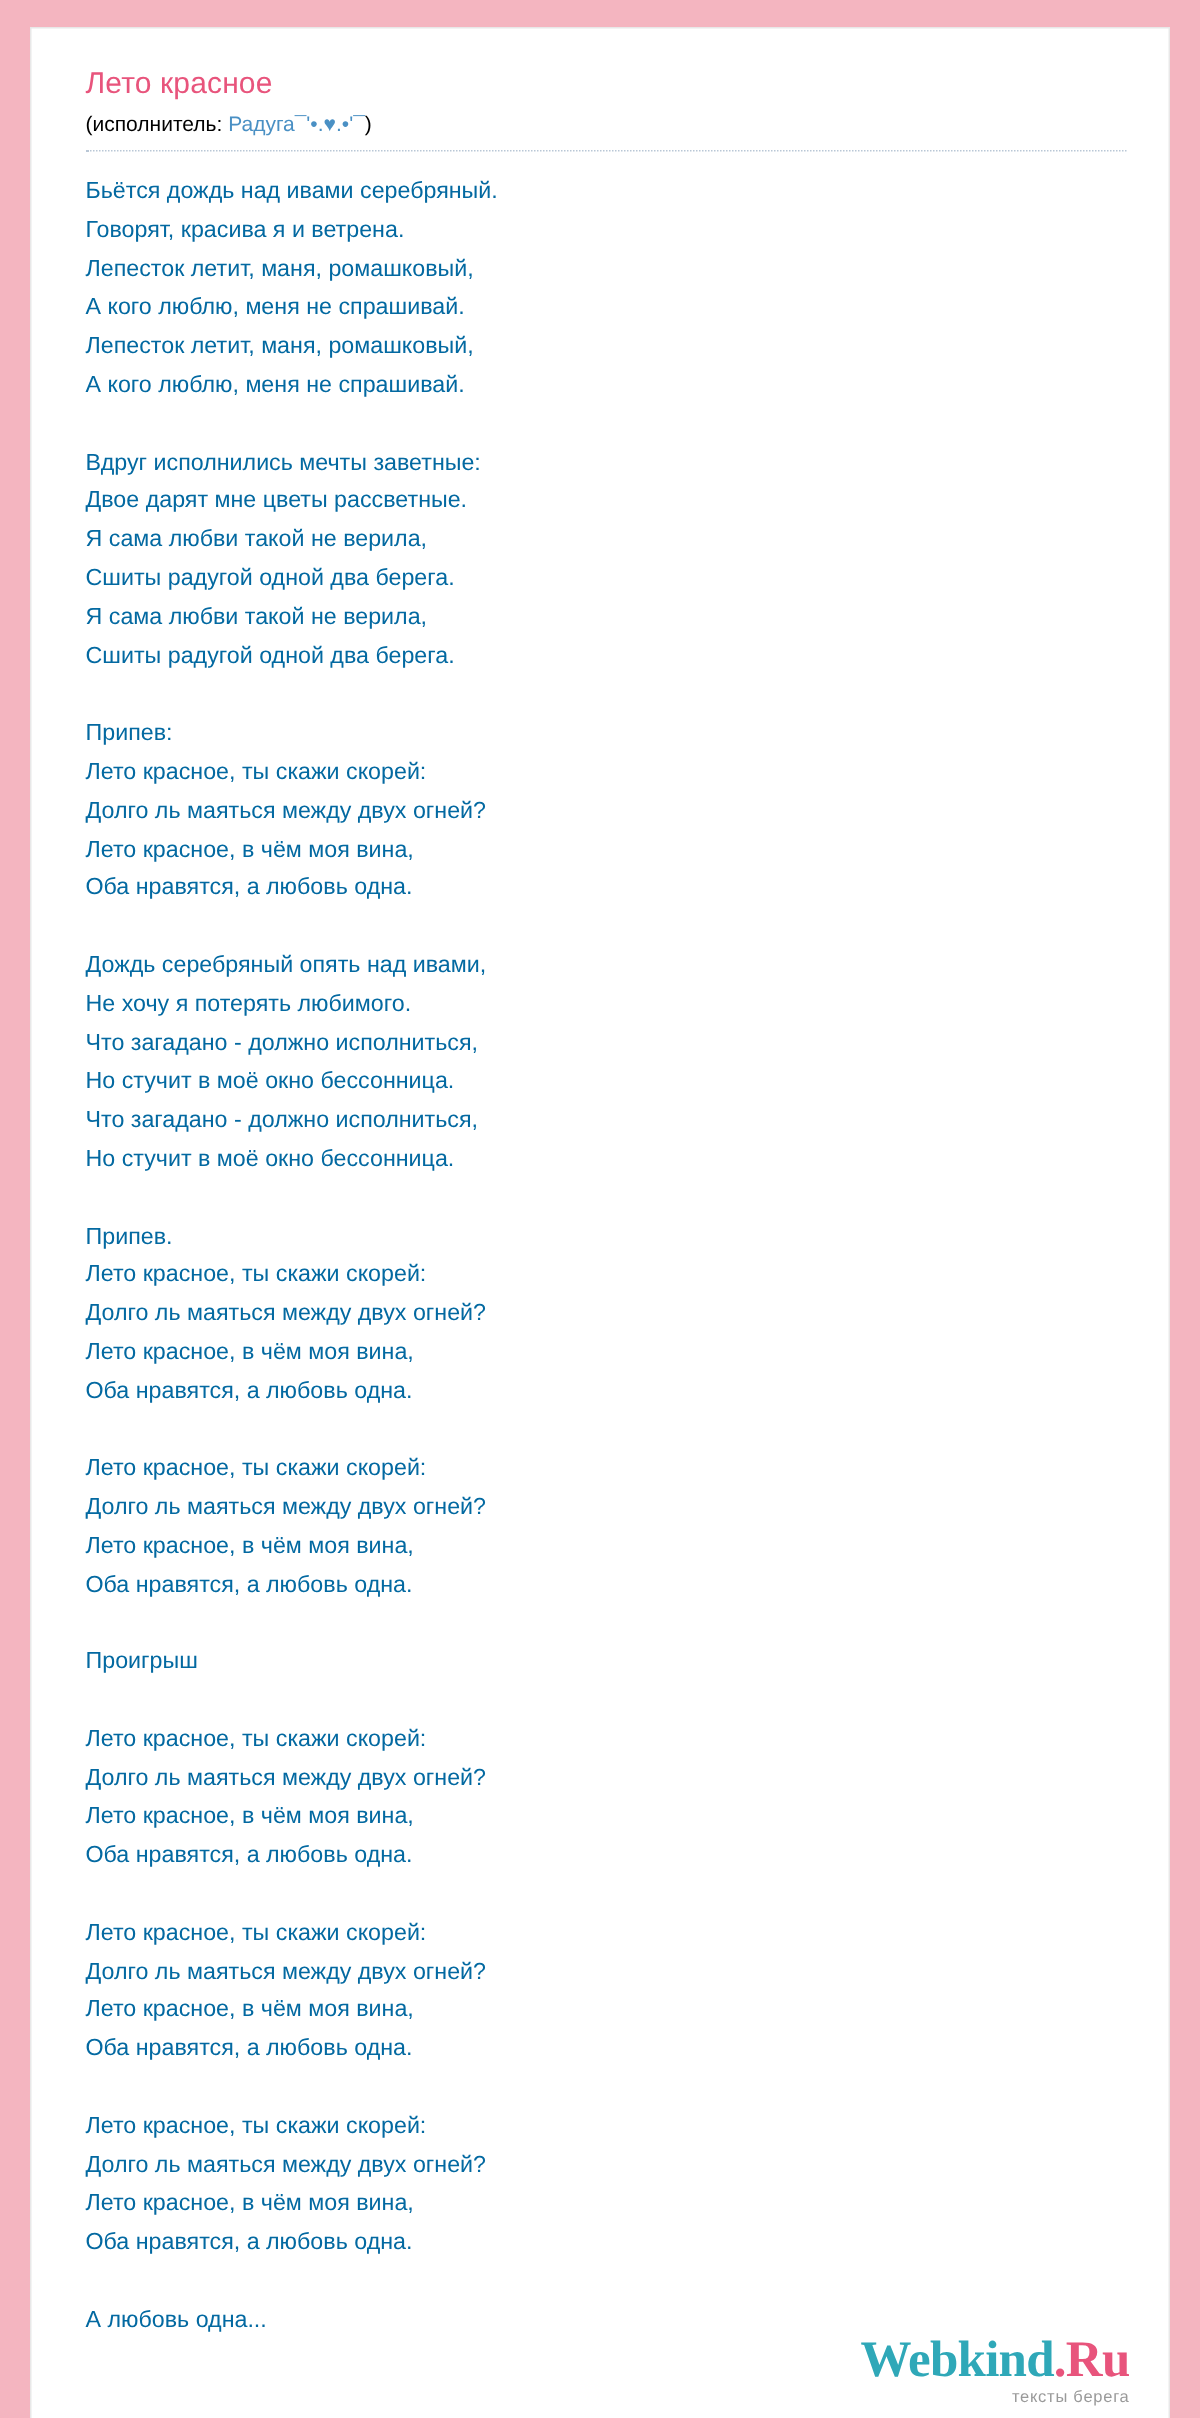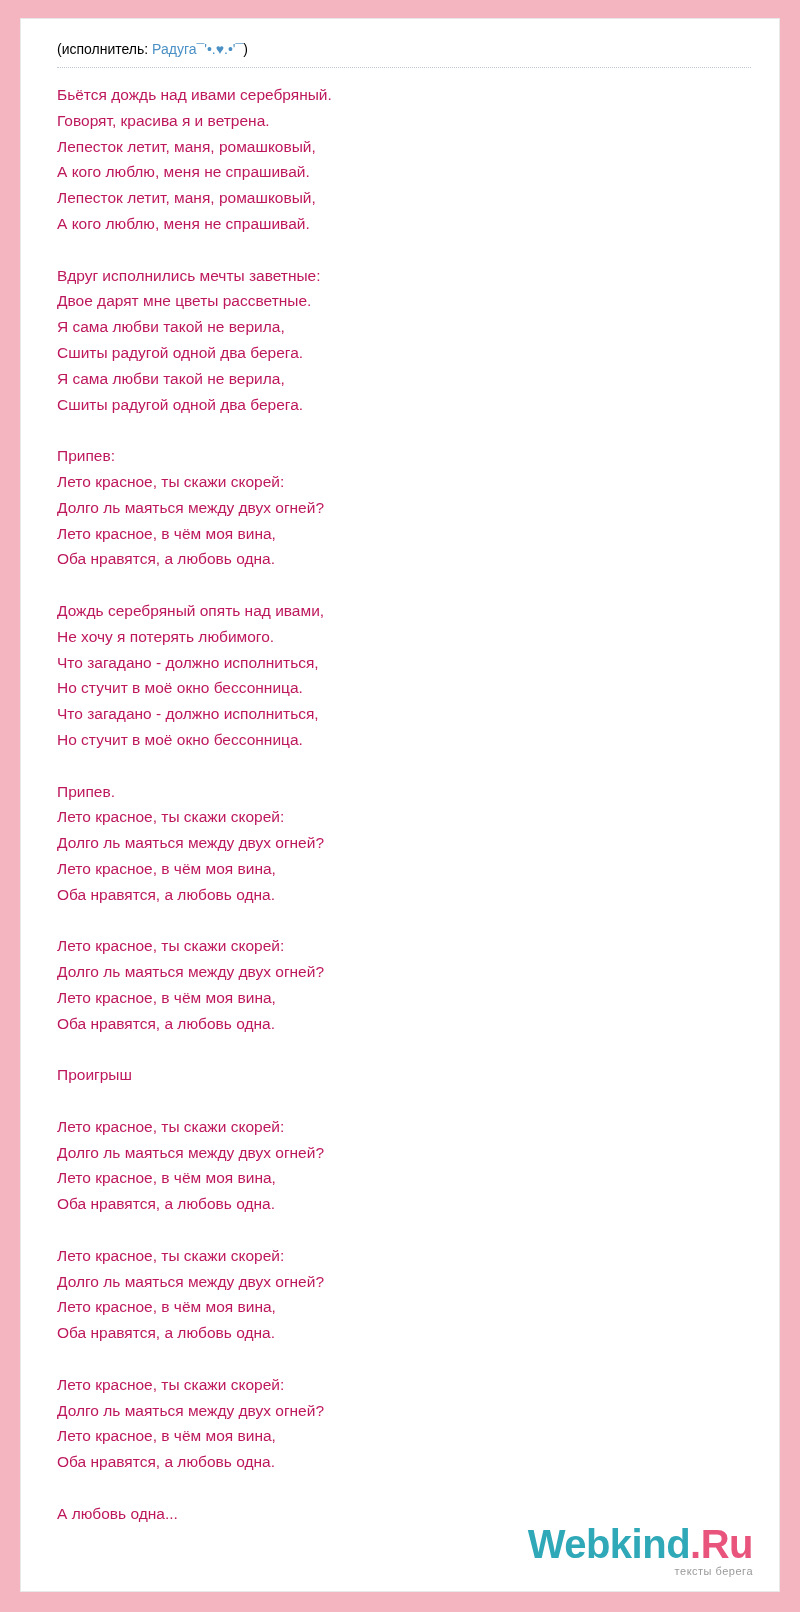--- a/index.html
+++ b/index.html
@@ -39,55 +39,56 @@
   }
   .performer-line .paren { color: #000000; }
   .performer-link {
     color: #4a90c4;
     text-decoration: none;
     margin-top: 41px;
   }
   .lyrics {
     font-size: 15.5px;
     line-height: 25.8px;
-    color: #be185d;
+    color: #0369a1;
     white-space: pre-wrap;
     margin: 0;
     padding: 0 0 40px 0;
     font-family: "Liberation Sans", sans-serif;
   }
   .footer-logo {
     position: absolute;
     right: 26px;
     bottom: 14px;
     text-align: right;
     user-select: none;
   }
   .logo-text {
-    font-size: 40px;
+    font-size: 34px;
     font-weight: bold;
-    font-family: Liberation Sans, sans-serif;
+    font-family: Liberation Serif, serif;
     letter-spacing: -0.5px;
     line-height: 1;
   }
   .logo-web { color: #2fa8b8; }
   .logo-ru { color: #e8547c; }
   .logo-sub {
     font-size: 11px;
     color: #9a9a9a;
     margin-top: 1px;
     letter-spacing: 0.5px;
   }
 </style>
 </head>
 <body>
 
 <div class="page">
   <div class="card">
 
+    <h1 class="song-title">Лето красное</h1>
 
     <div class="performer-line">
       <span class="paren">(исполнитель: </span><a class="performer-link" href="#">Радуга¯'•.♥.•'¯</a><span class="paren">)</span>
     </div>
 
     <div class="lyrics">Бьётся дождь над ивами серебряный.
 Говорят, красива я и ветрена.
 Лепесток летит, маня, ромашковый,
 А кого люблю, меня не спрашивай.
 Лепесток летит, маня, ромашковый,

